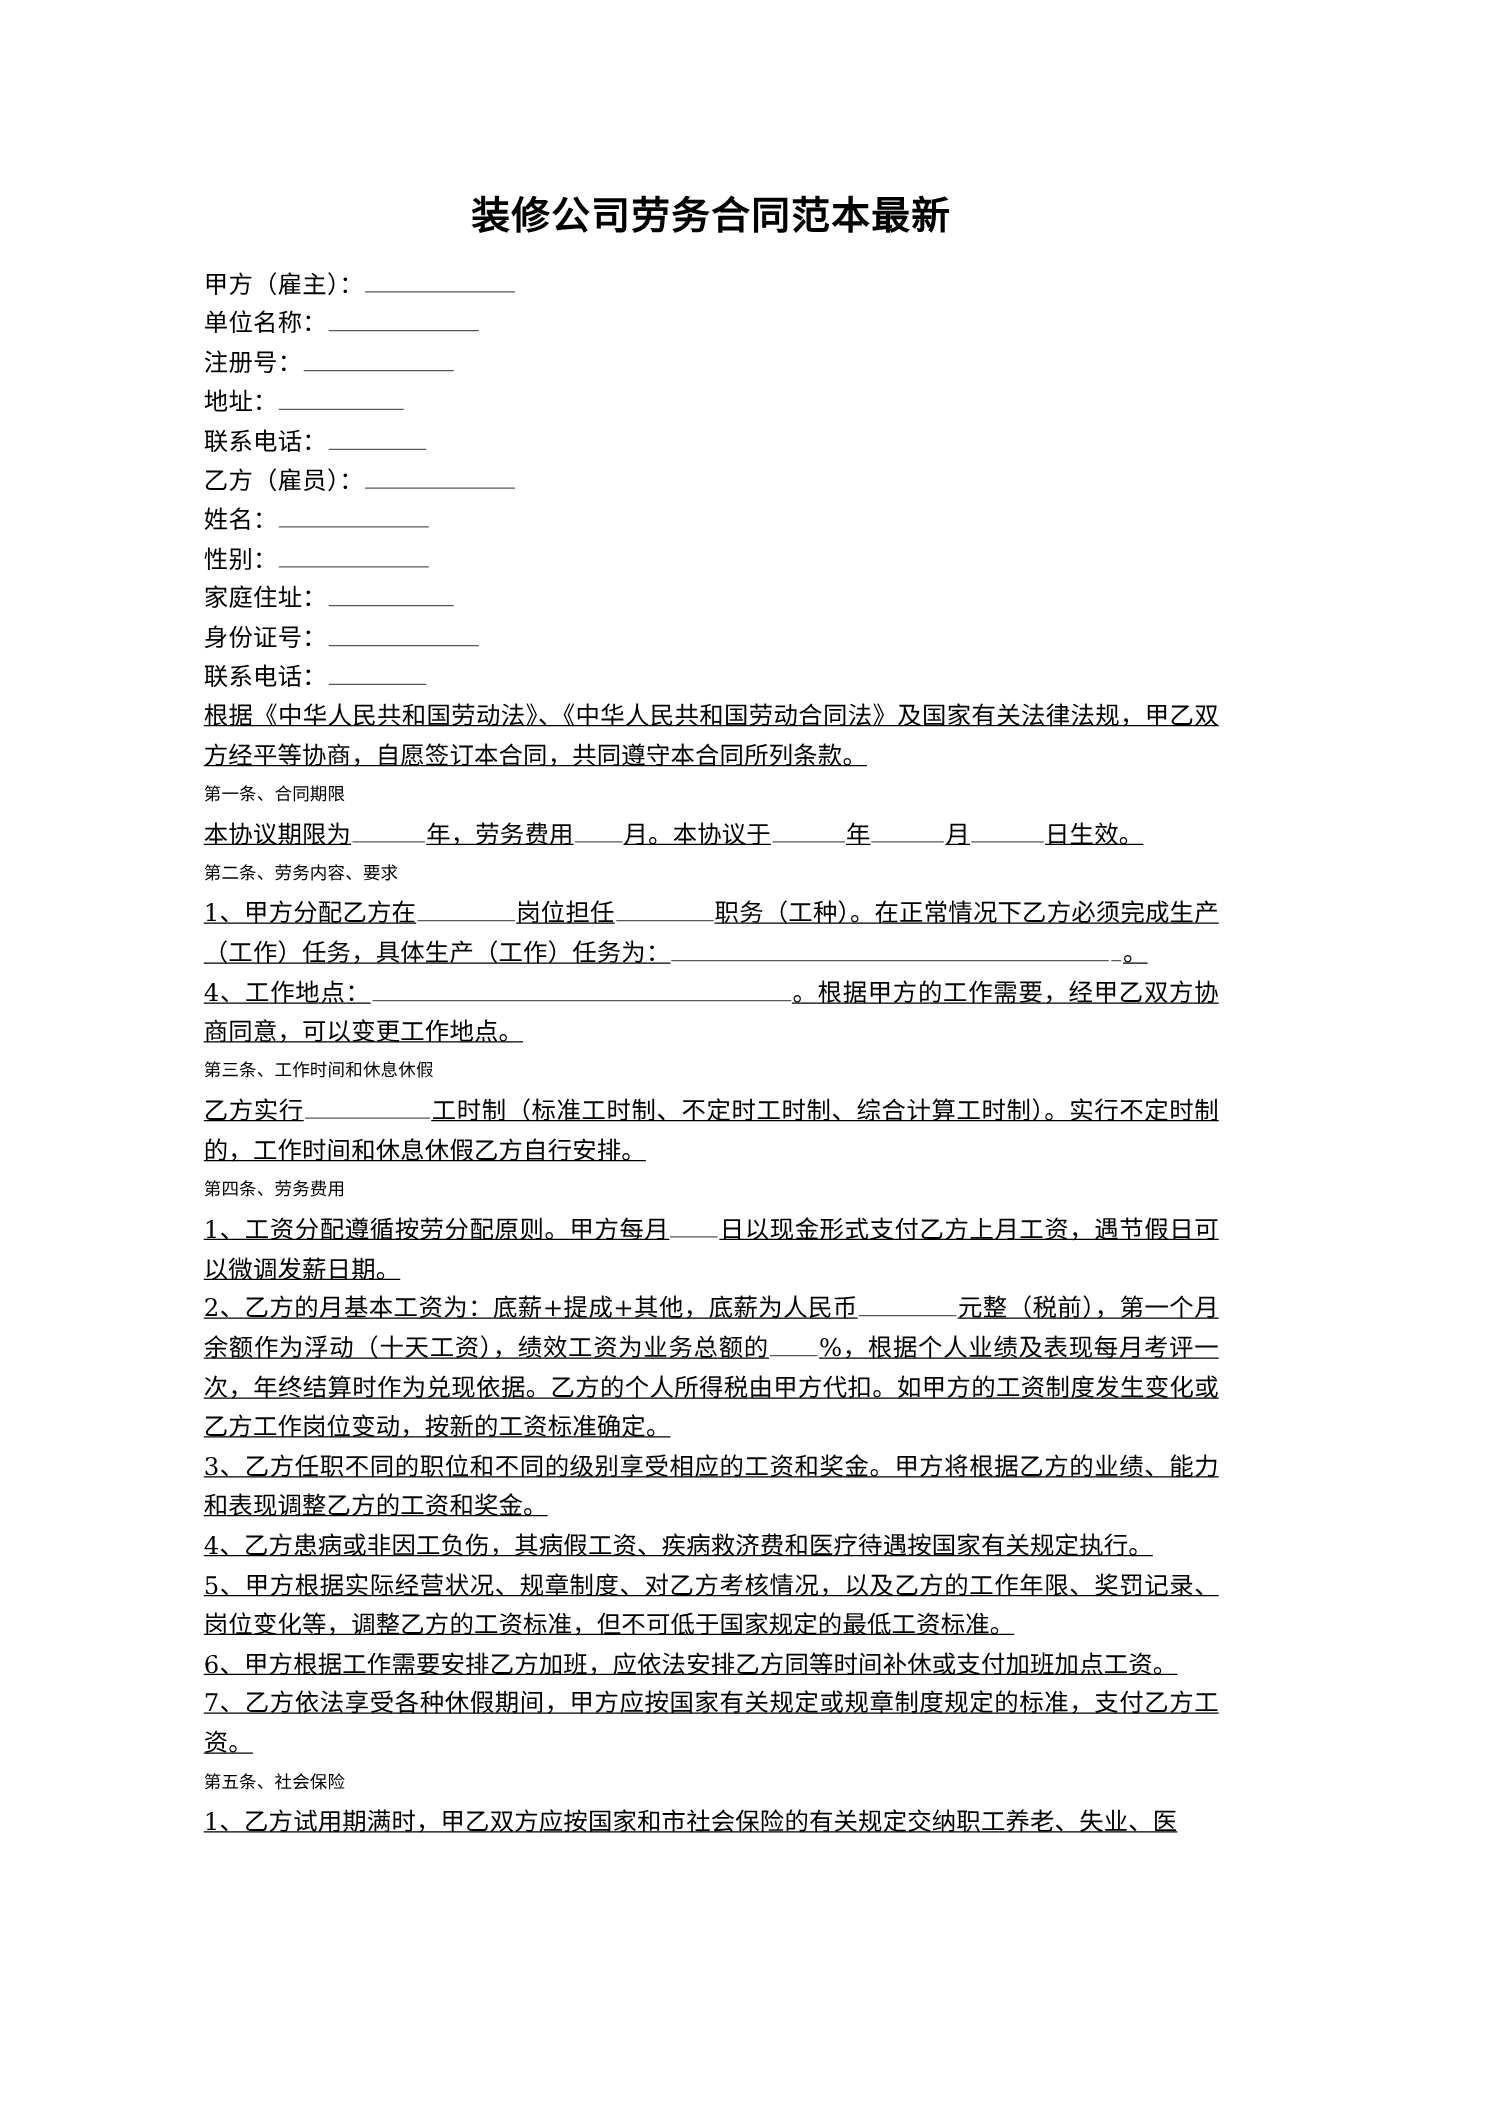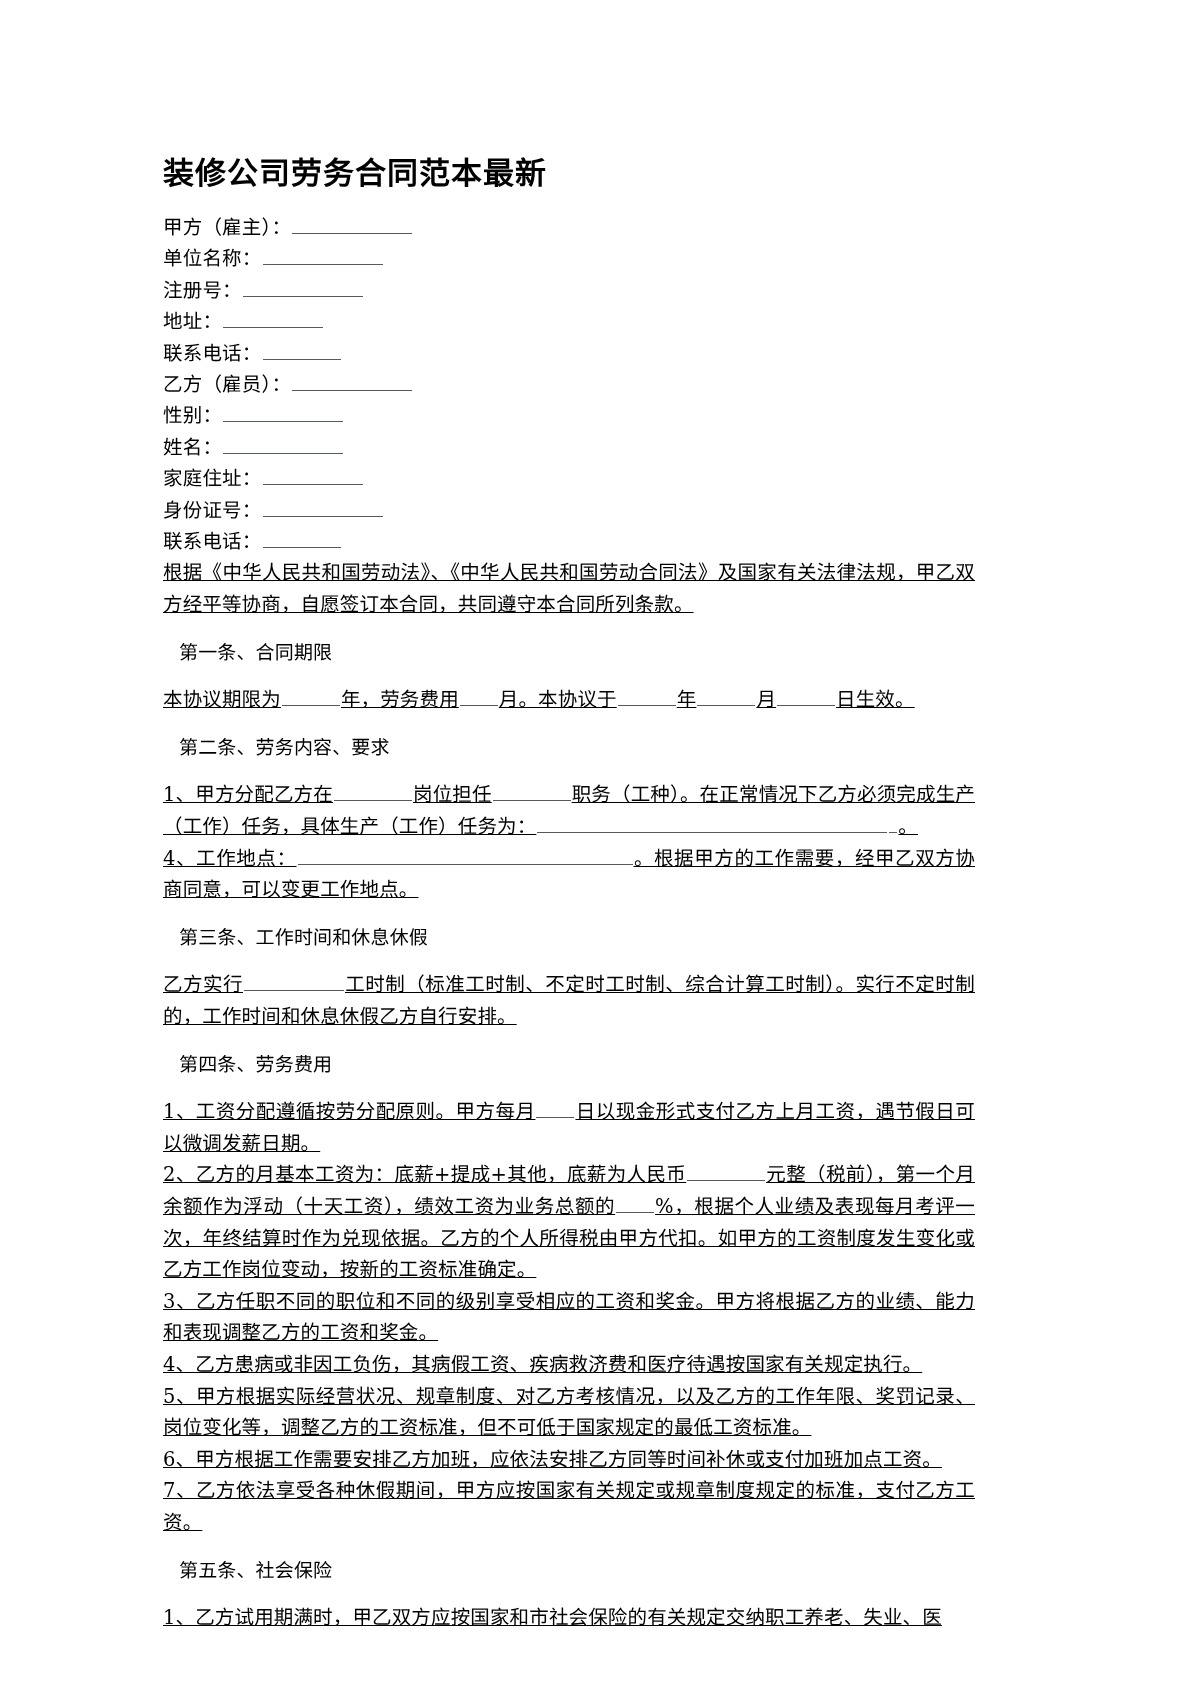--- a/index.html
+++ b/index.html
@@ -28,21 +28,21 @@
     position: absolute;
     left: 163px;
     top: 140px;
     width: 812px;
   }
   .doc-title {
     font-family: "DejaVu Serif", "Liberation Serif", serif;
     font-weight: bold;
     font-size: 31px;
     line-height: 46px;
-    text-align: left;
+    text-align: center;
     letter-spacing: 1px;
     margin: 0 0 16px 0;
     padding-top: 10px;
   }
   .field-line {
     font-size: 19.5px;
     line-height: 31.4px;
     white-space: nowrap;
     letter-spacing: 0.2px;
   }
@@ -66,43 +66,43 @@
     font-size: 19.5px;
     line-height: 31.6px;
     margin: 0;
     text-align: justify;
     text-justify: inter-ideograph;
     letter-spacing: 0.15px;
     text-indent: 0;
     text-decoration: underline;
   }
   p.heading {
-    font-size: 19px;
+    font-size: 14px;
     line-height: 31.6px;
-    margin: 16px;
+    margin: 0;
     letter-spacing: 0.15px;
   }
 </style>
 </head>
 <body>
 
 <div class="page">
   <div class="content">
 
     <h1 class="doc-title">装修公司劳务合同范本最新</h1>
 
     <div id="party-fields">
         <div class="field-line"><span>甲方（雇主）：</span><span class="blank b-xl"></span></div>
         <div class="field-line"><span>单位名称：</span><span class="blank b-xl"></span></div>
         <div class="field-line"><span>注册号：</span><span class="blank b-xl"></span></div>
         <div class="field-line"><span>地址：</span><span class="blank b-lg"></span></div>
         <div class="field-line"><span>联系电话：</span><span class="blank b-md"></span></div>
         <div class="field-line"><span>乙方（雇员）：</span><span class="blank b-xl"></span></div>
+        <div class="field-line"><span>姓名：</span><span class="blank b-xl"></span></div>
         <div class="field-line"><span>性别：</span><span class="blank b-xl"></span></div>
-        <div class="field-line"><span>姓名：</span><span class="blank b-xl"></span></div>
         <div class="field-line"><span>家庭住址：</span><span class="blank b-lg"></span></div>
         <div class="field-line"><span>身份证号：</span><span class="blank b-xl"></span></div>
         <div class="field-line"><span>联系电话：</span><span class="blank b-md"></span></div>
       </div>
 
     <p class="para">根据《中华人民共和国劳动法》、《中华人民共和国劳动合同法》及国家有关法律法规，甲乙双方经平等协商，自愿签订本合同，共同遵守本合同所列条款。</p>
 
     <div id="articles">
         <p class="heading">第一条、合同期限</p>
         <p class="para"><span>本协议期限为</span><span class="blank b-sm"></span><span>年，劳务费用</span><span class="blank b-xs"></span><span>月。本协议于</span><span class="blank b-sm"></span><span>年</span><span class="blank b-sm"></span><span>月</span><span class="blank b-sm"></span><span>日生效。</span></p>

